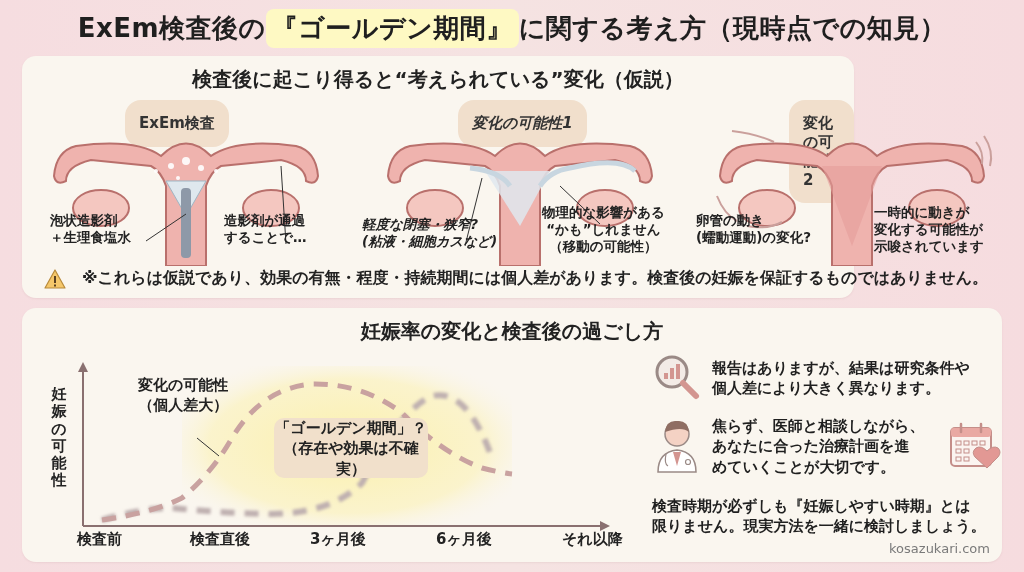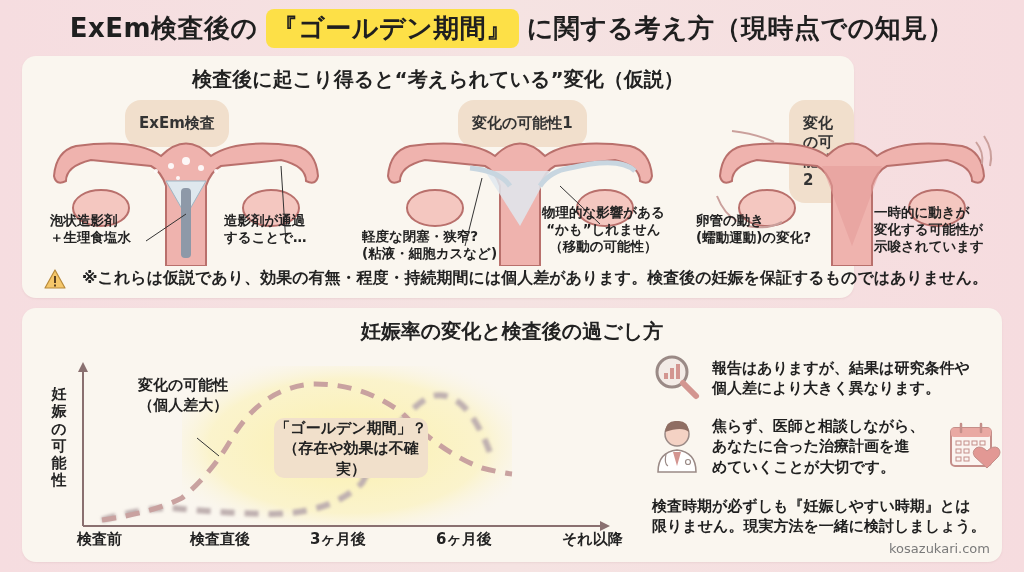--- a/index.html
+++ b/index.html
@@ -9,21 +9,21 @@
     background: linear-gradient(90deg, #f6dde0 0%, #f5e3e2 50%, #f6dcdf 100%);
     color: #222;
     position: relative;
   }
   .title {
     position: absolute; left: 0; top: 6px; width: 1024px; height: 44px;
     display: flex; justify-content: center; align-items: center;
     font-size: 26px; font-weight: bold; color: #1f1f1f; letter-spacing: 0.5px;
   }
   .title .hl {
-    background: #fde047; border-radius: 8px; padding: 2px 6px; margin: 0 8px;
+    background: #fef9c3; border-radius: 8px; padding: 2px 6px; margin: 0 0;
   }
   .panel {
     position: absolute; background: #faf6ef; border-radius: 14px;
     box-shadow: 0 1px 2px rgba(180,140,140,0.15);
   }
   .panel-top { left: 22px; top: 56px; width: 832px; height: 242px; }
   .panel-bottom { left: 22px; top: 308px; width: 980px; height: 254px; }
   .panel-heading {
     position: absolute; left: 0; width: 100%; text-align: center;
     font-size: 20px; font-weight: bold; color: #222;
@@ -96,34 +96,34 @@
       <circle cx="120" cy="45" r="2"></circle>
         <circle cx="180" cy="45" r="2"></circle>
         <circle cx="142" cy="52" r="2"></circle>
     </g>
     <line x1="110" y1="115" x2="150" y2="88" stroke="#333" stroke-width="1"></line>
     <line x1="245" y1="40" x2="250" y2="118" stroke="#333" stroke-width="1"></line>
   </svg>
   <div class="label" style="left:202px;top:156px;">造影剤が通過<br>することで…</div>
   <div class="label" style="left:28px;top:156px;">泡状造影剤<br>＋生理食塩水</div>
 
-  <div class="pill" style="left:436px;top:44px;">変化の可能性1</div>
+  <div class="pill" style="left:436px;top:44px;font-style:italic;">変化の可能性1</div>
   <svg class="illus" style="left:348px;top:70px;" width="300" height="140" viewBox="0 0 300 140">
     <g fill="#efb3ae" stroke="#b9706c" stroke-width="2">
       <path d="M40 20 Q20 25 18 50 Q20 60 30 55 Q30 40 55 34 L115 40 Q125 45 130 60 L130 140 L170 140 L170 60 Q175 45 185 40 L245 34 Q270 40 270 55 Q280 60 282 50 Q280 25 260 20 Q200 12 175 30 Q150 5 125 30 Q100 12 40 20 Z"></path>
       <ellipse cx="65" cy="82" rx="28" ry="18" fill="#f4c7c0"></ellipse>
       <ellipse cx="235" cy="82" rx="28" ry="18" fill="#f4c7c0"></ellipse>
     </g>
     <path d="M115 45 L150 100 L180 45 Z" fill="#dfe8ee" opacity="0.85"></path>
     <path d="M100 42 Q130 45 140 60" fill="none" stroke="#c8d6e0" stroke-width="5"></path>
     <path d="M170 60 Q180 45 200 42 Q250 30 265 45" fill="none" stroke="#c8d6e0" stroke-width="5"></path>
     <line x1="95" y1="120" x2="112" y2="52" stroke="#333" stroke-width="1"></line>
     <line x1="190" y1="60" x2="230" y2="98" stroke="#333" stroke-width="1"></line>
   </svg>
-  <div class="label" style="left:340px;top:172px;">軽度な閉塞・狭窄?<br>(粘液・細胞カスなど)</div>
+  <div class="label" style="left:340px;top:160px;font-style:italic;">軽度な閉塞・狭窄?<br>(粘液・細胞カスなど)</div>
   <div class="label" style="left:520px;top:148px;text-align:center;">物理的な影響がある<br>“かも”しれません<br>（移動の可能性）</div>
 
   <div class="pill" style="left:767px;top:44px;">変化の可能性2</div>
   <svg class="illus" style="left:680px;top:70px;" width="300" height="140" viewBox="0 0 300 140">
     <g fill="#efb3ae" stroke="#b9706c" stroke-width="2">
       <path d="M40 20 Q20 25 18 50 Q20 60 30 55 Q30 40 55 34 L115 40 Q125 45 130 60 L130 140 L170 140 L170 60 Q175 45 185 40 L245 34 Q270 40 270 55 Q280 60 282 50 Q280 25 260 20 Q200 12 175 30 Q150 5 125 30 Q100 12 40 20 Z"></path>
       <ellipse cx="65" cy="82" rx="28" ry="18" fill="#f4c7c0"></ellipse>
       <ellipse cx="235" cy="82" rx="28" ry="18" fill="#f4c7c0"></ellipse>
     </g>
     <path d="M120 40 L150 120 L180 40 Z" fill="#e49d99" opacity="0.6"></path>

